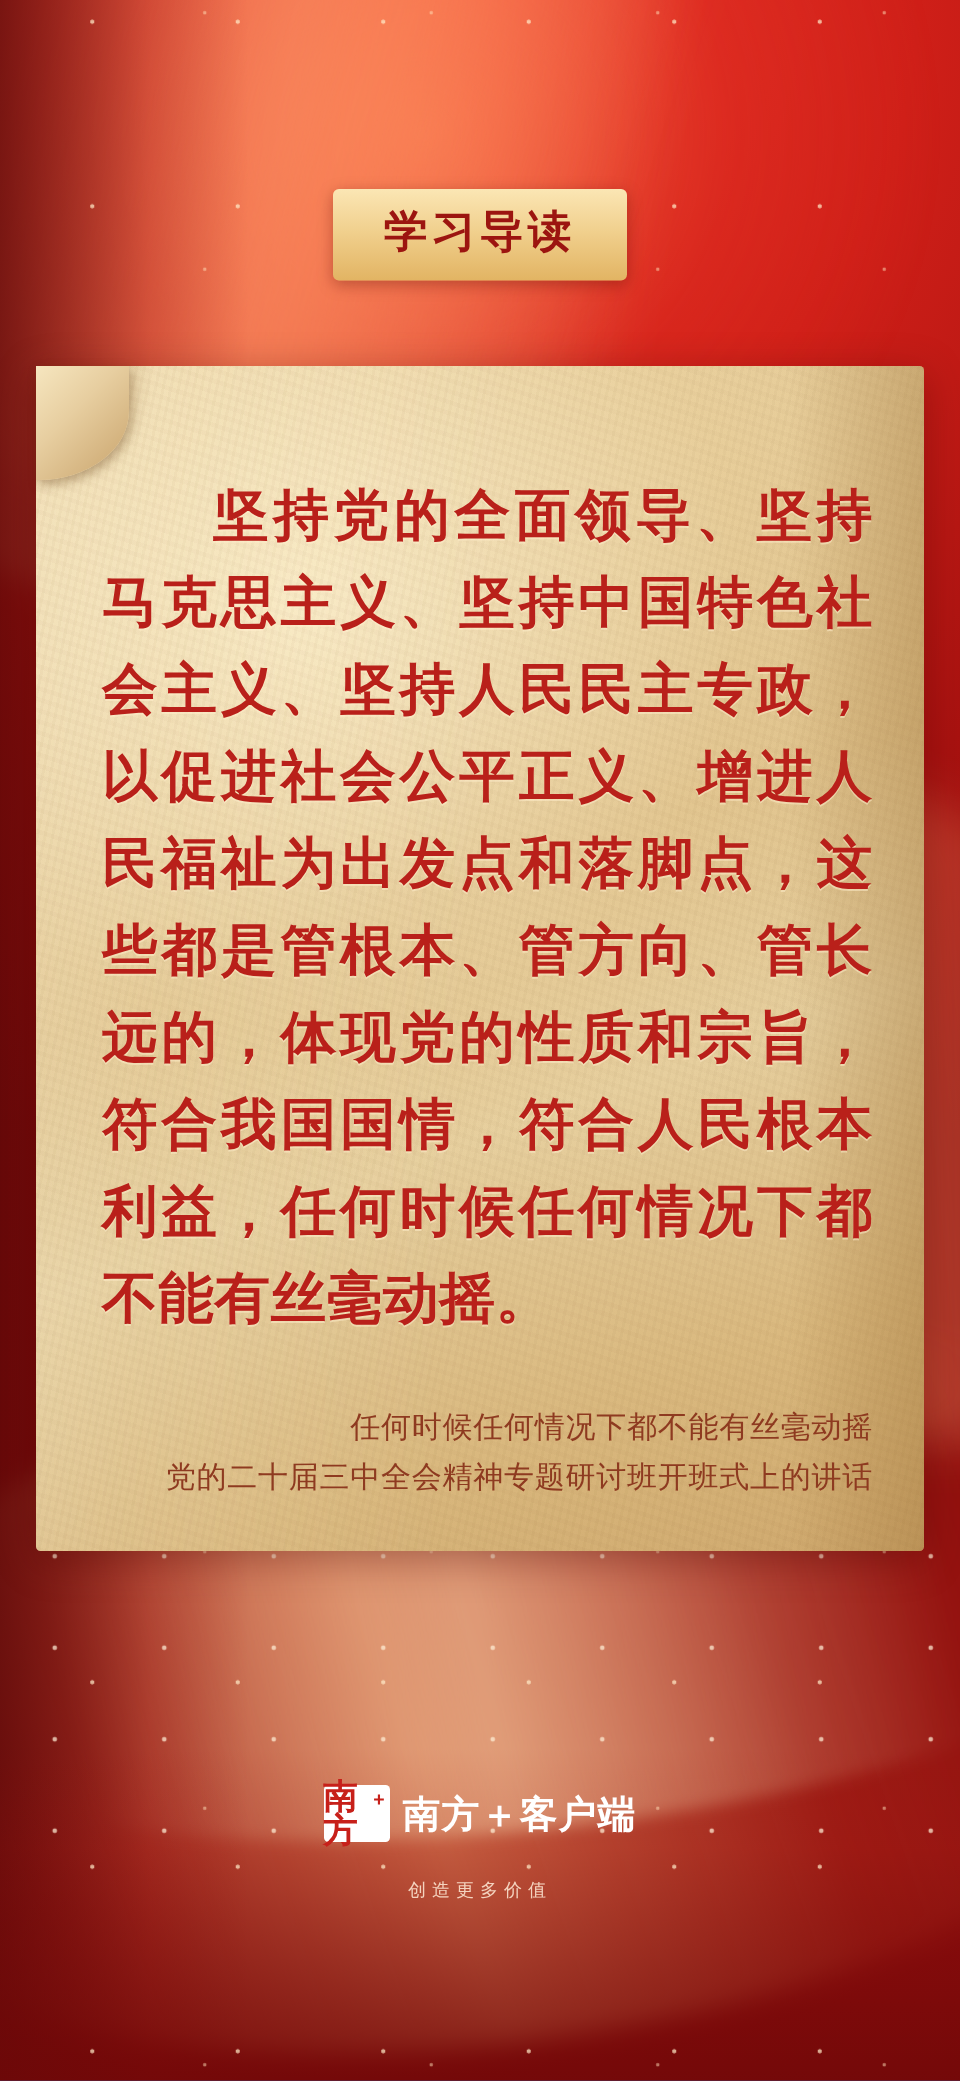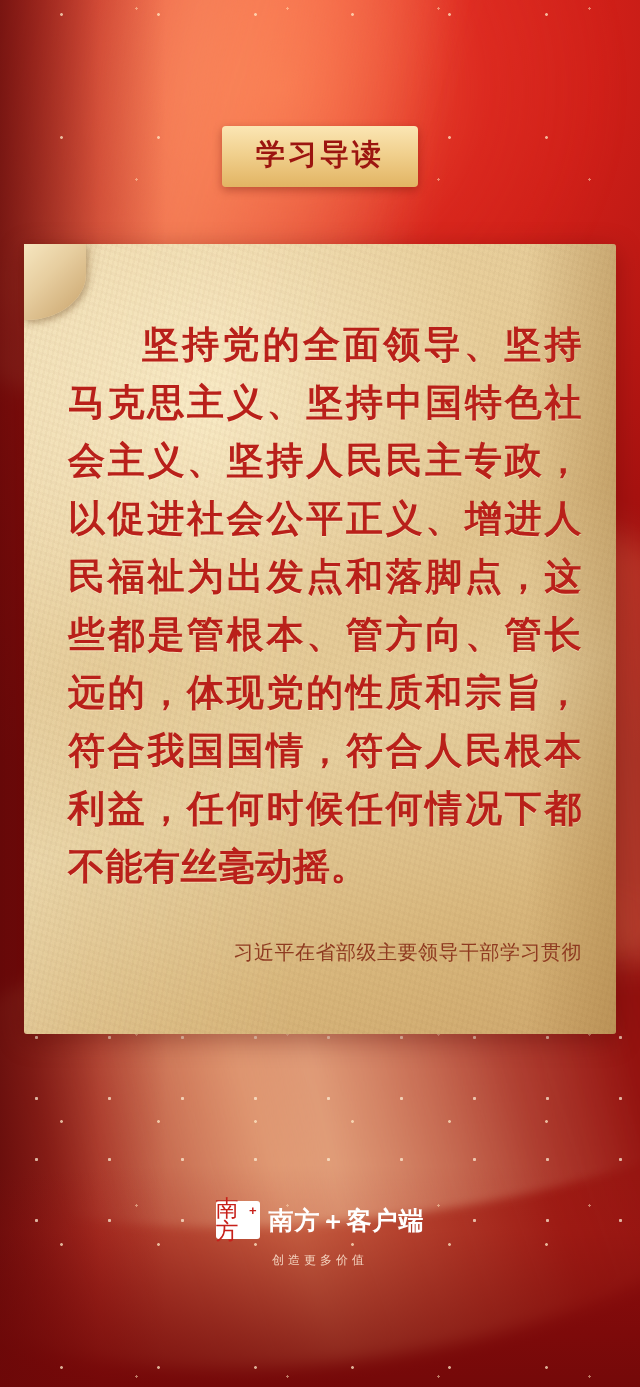--- a/index.html
+++ b/index.html
@@ -276,21 +276,21 @@
     width: 44px;
     height: 38px;
     background: #ffffff;
     border-radius: 3px;
     display: flex;
     align-items: center;
     justify-content: center;
   }
   .brand-mark .mark-text {
     font-family: "Liberation Serif", serif;
-    font-weight: normal;
+    font-weight: bold;
     font-size: 23px;
     color: #c7201a;
     line-height: 1;
     padding-right: 4px;
   }
   .brand-mark .mark-plus {
     position: absolute;
     right: 3px;
     top: 3px;
     font-family: "Liberation Sans", sans-serif;
@@ -300,21 +300,21 @@
     line-height: 1;
   }
   .brand-name {
     font-family: "Liberation Sans", "DejaVu Sans", sans-serif;
     font-weight: bold;
     font-size: 25px;
     letter-spacing: 1px;
     color: #ffffff;
   }
   .brand-slogan {
-    margin-top: 13px;
+    margin-top: 24px;
     font-family: "Liberation Sans", "DejaVu Sans", sans-serif;
     font-size: 12px;
     letter-spacing: 4px;
     color: rgba(255,235,215,0.85);
   }
 </style>
 </head>
 <body>
 
 <div class="poster">
@@ -339,21 +339,22 @@
 
   <div class="paper-wrap">
     <div class="paper">
       <div class="paper-sheen"></div>
       <div class="paper-grain"></div>
       <div class="paper-shadow-r"></div>
 
       <div class="content">
         <div class="quote">坚持党的全面领导、坚持马克思主义、坚持中国特色社会主义、坚持人民民主专政，以促进社会公平正义、增进人民福祉为出发点和落脚点，这些都是管根本、管方向、管长远的，体现党的性质和宗旨，符合我国国情，符合人民根本利益，任何时候任何情况下都不能有丝毫动摇。</div>
         <div class="attrib">
-          <div class="source">习近平在省部级主要领导干部学习贯彻</div>
+          <div class="source">任何时候任何情况下都不能有丝毫动摇</div>
+          <div class="source">党的二十届三中全会精神专题研讨班开班式上的讲话</div>
         </div>
       </div>
     </div>
     <div class="curl-shade"></div>
     <div class="curl"></div>
   </div>
 
   <div class="footer">
     <div class="brand-row">
       <div class="brand-mark">

